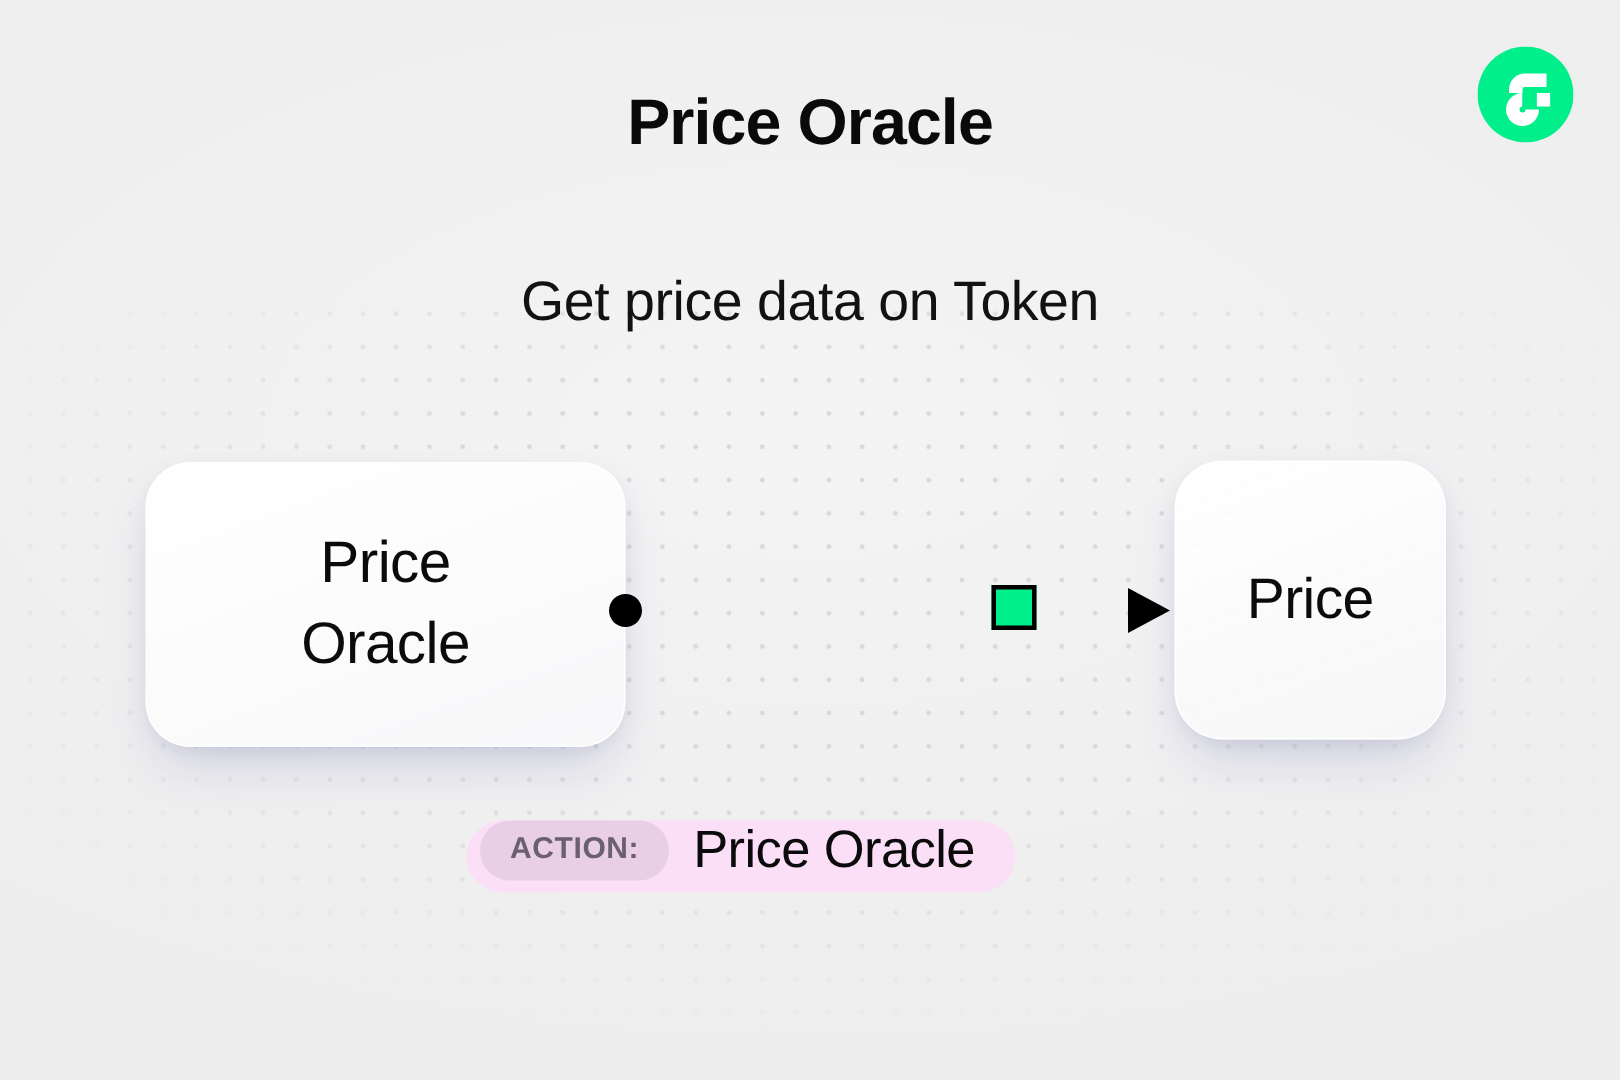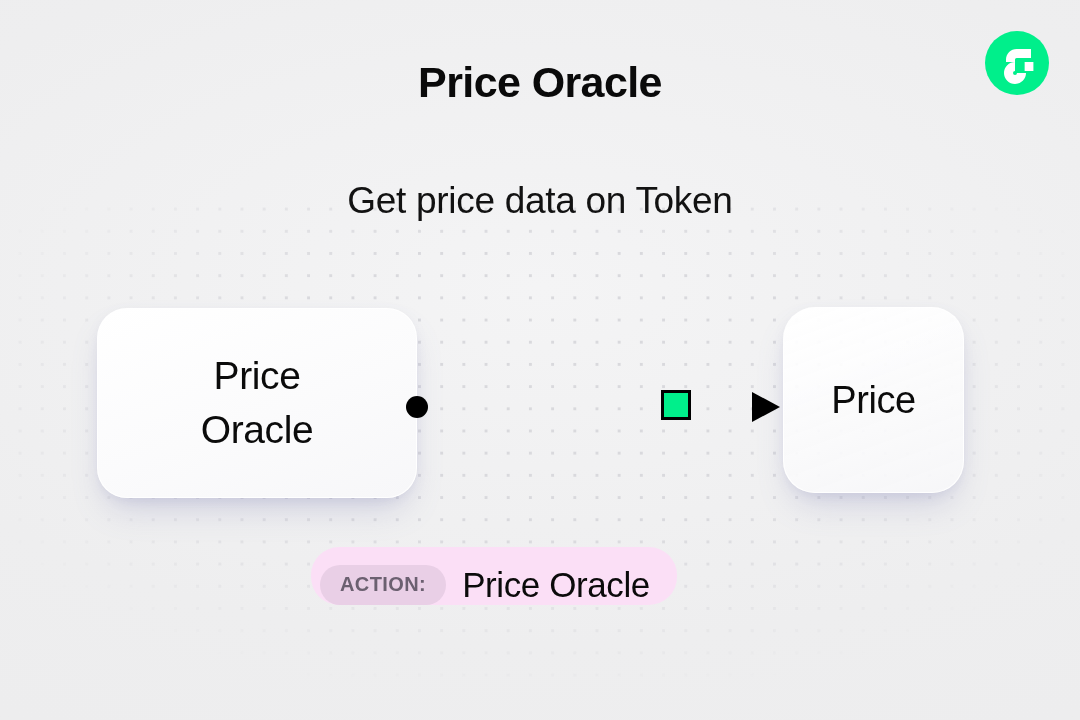--- a/index.html
+++ b/index.html
@@ -135,26 +135,26 @@
     background: #00ef8b;
     border: 3px solid #000000;
     box-sizing: border-box;
   }
 
   
   .action-badge {
     position: absolute;
     left: 311px;
     top: 547px;
-    height: 58px;
+    height: 48px;
     padding: 0 27px 0 9px;
     border-radius: 28px;
     background: #fbdff6;
     display: flex;
-    align-items: flex-end;
+    align-items: flex-start;
     gap: 16px;
   }
 
   .action-chip {
     background: #e9cfe6;
     color: #6b6070;
     border-radius: 22px;
     padding: 8px 20px 9px;
     font-size: 20px;
     font-weight: 700;

